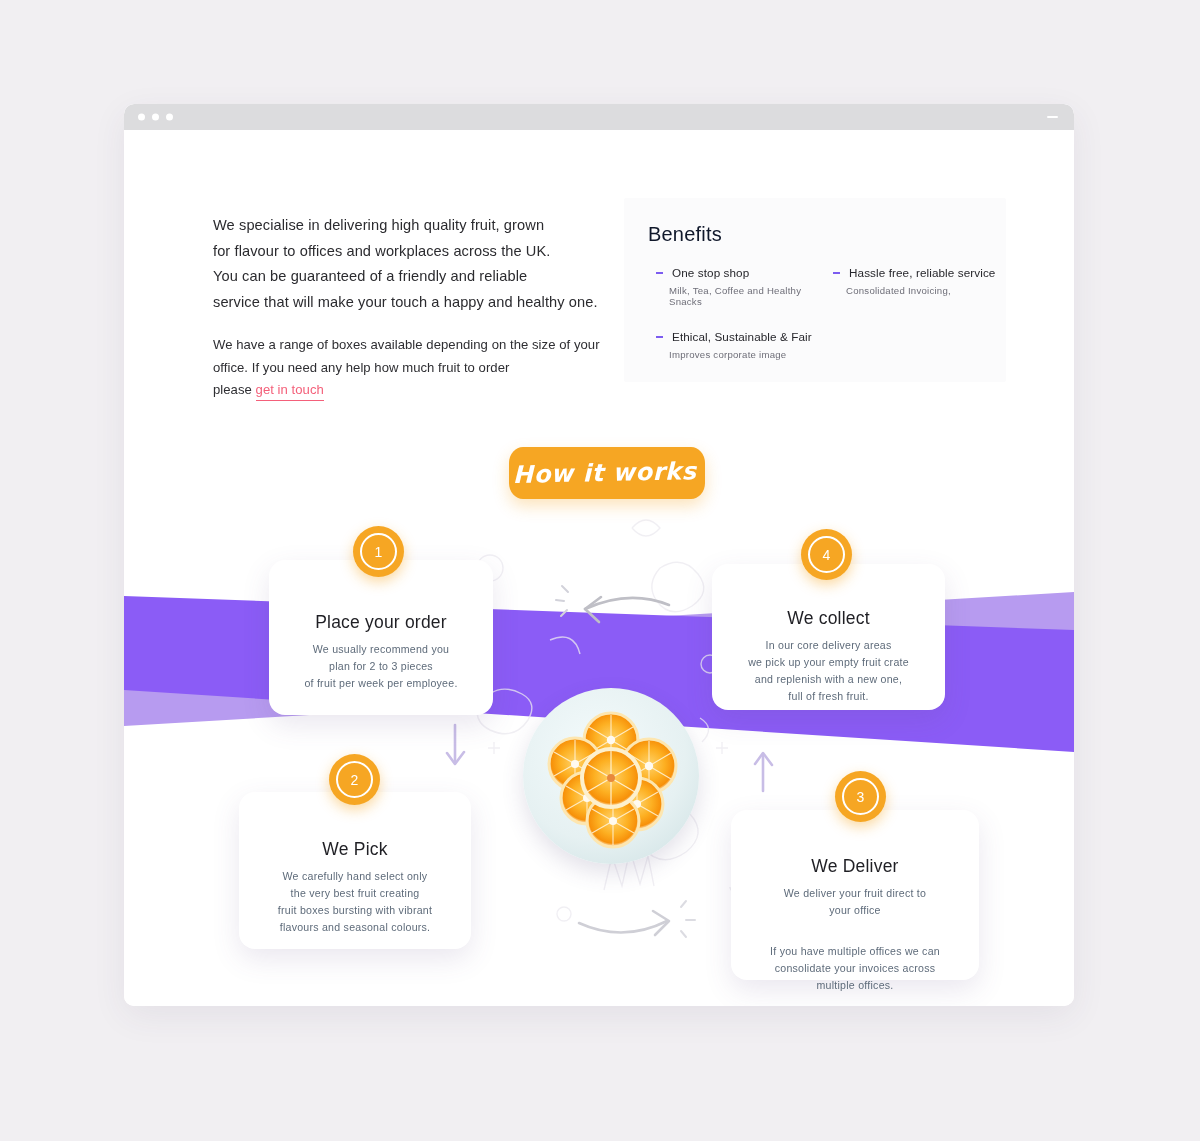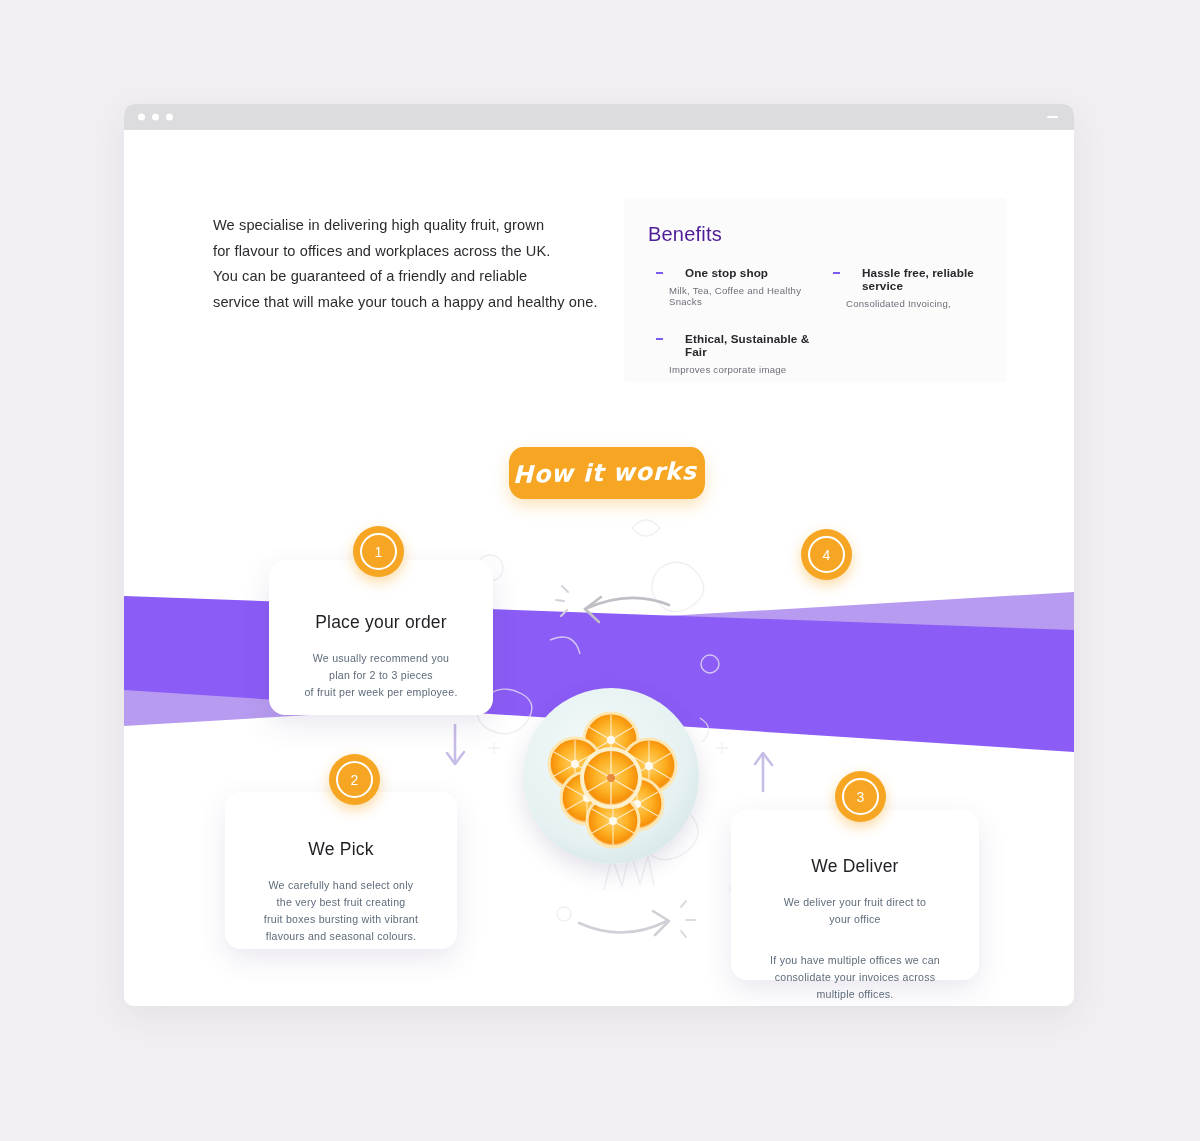--- a/index.html
+++ b/index.html
@@ -95,40 +95,39 @@
     width: 382px;
     height: 184px;
     background: #fbfbfc;
     border-radius: 2px;
   }
   .benefits-title {
     position: absolute;
     left: 24px; top: 25px;
     font-size: 20px;
     font-weight: 400;
-    color: #4c1d95;
+    color: #0f172a;
     letter-spacing: 0.2px;
   }
   .benefits-grid {
     position: absolute;
     left: 32px; top: 68px;
     width: 340px;
     display: grid;
     grid-template-columns: 1fr 1fr;
     grid-row-gap: 23px;
     grid-column-gap: 14px;
   }
   .benefit-head {
     display: flex;
     align-items: baseline;
-    gap: 22px;
+    gap: 9px;
     font-size: 11.7px;
     color: #27272c;
     letter-spacing: 0.1px;
-    font-weight: bold;
   }
   .benefit-dash {
     display: inline-block;
     width: 7px;
     height: 1.8px;
     background: #7c5cf0;
     flex: none;
     position: relative;
     top: -3px;
   }
@@ -208,21 +207,21 @@
     box-shadow: 0 10px 28px rgba(90,70,130,0.13);
     text-align: center;
   }
   .card-title {
     font-size: 17.5px;
     font-weight: 400;
     color: #1f1f24;
     letter-spacing: 0.2px;
   }
   .card-body {
-    margin-top: 17px;
+    margin-top: 8px;
     font-size: 10.6px;
     line-height: 17px;
     color: #5e6b7a;
     letter-spacing: 0.25px;
   }
   .card-body + .card-body { margin-top: 24px; }
 
   .badge {
     position: absolute;
     width: 51px; height: 51px;
@@ -246,21 +245,21 @@
     color: #ffffff;
     font-size: 14px;
     font-weight: 400;
     line-height: 1;
   }
 
   
   #card-1 { left: 145px; top: 430px; width: 224px; height: 155px; padding-top: 52px; }
   #badge-1 { left: 229px; top: 396px; }
 
-  #card-2 { left: 101px; top: 662px; width: 232px; height: 157px; padding-top: 47px; }
+  #card-2 { left: 115px; top: 662px; width: 232px; height: 157px; padding-top: 47px; }
   #badge-2 { left: 205px; top: 624px; }
 
   #card-3 { left: 607px; top: 680px; width: 248px; height: 170px; padding-top: 46px; }
   #badge-3 { left: 711px; top: 641px; }
 
   #card-4 { left: 588px; top: 434px; width: 233px; height: 146px; padding-top: 44px; }
   #badge-4 { left: 677px; top: 399px; }
 
   .arrows {
     position: absolute;
@@ -335,20 +334,25 @@
       </g>
     </svg>
 
     <div class="intro">
       <p class="intro-lead">
         <span>We specialise in delivering high quality fruit, grown</span><br>
         <span>for flavour to offices and workplaces across the UK.</span><br>
         <span>You can be guaranteed of a friendly and reliable</span><br>
         <span>service that will make your touch a happy and healthy one.</span>
       </p>
+      <p class="intro-sub">
+        <span>We have a range of boxes available depending on the size of your</span><br>
+        <span>office. If you need any help how much fruit to order</span><br>
+        <span>please </span><a class="link-touch" href="#">get in touch</a>
+      </p>
     </div>
 
     <div class="benefits">
       <div class="benefits-title">Benefits</div>
       <div class="benefits-grid">
 
         <div>
           <div class="benefit-head">
             <span class="benefit-dash"></span>
             <span>One stop shop</span>
@@ -480,15 +484,22 @@
       <div class="card-body" style="white-space:pre-line">If you have multiple offices we can
 consolidate your invoices across
 multiple offices.</div>
     </div>
 
     <div class="badge" id="badge-4">
       <div class="badge-ring">
         <span class="badge-num">4</span>
       </div>
     </div>
+    <div class="card" id="card-4">
+      <div class="card-title">We collect</div>
+      <div class="card-body" style="white-space:pre-line">In our core delivery areas
+we pick up your empty fruit crate
+and replenish with a new one,
+full of fresh fruit.</div>
+    </div>
 
   </div>
 </div>
 
 </body></html>

